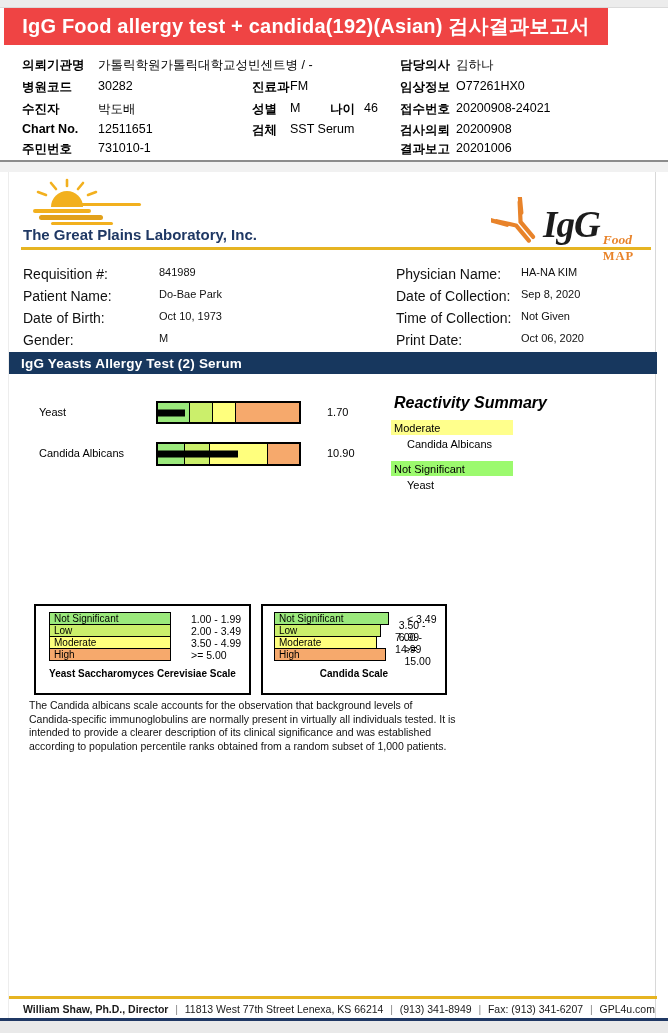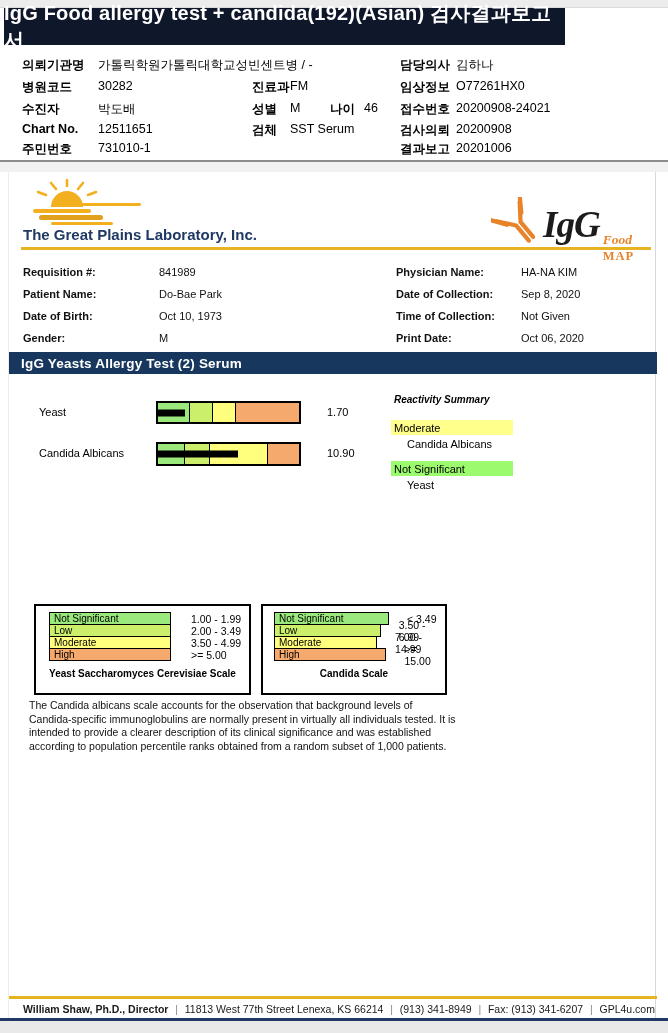--- a/index.html
+++ b/index.html
@@ -2,21 +2,21 @@
 <html><head>
 <meta charset="utf-8">
 <style>
   * { margin:0; padding:0; box-sizing:border-box; }
   body { background:#fff; font-family:"Liberation Sans", sans-serif; }
   .screen { position:relative; width:668px; height:1033px; background:#fff; overflow:hidden; }
   .abs { position:absolute; white-space:nowrap; }
 
   
   .top-strip { position:absolute; left:0; top:0; width:668px; height:8px; background:#ECECEC; border-bottom:1px solid #DADADA; }
-  .title-bar { position:absolute; left:4px; top:8px; width:561px; height:37px; background:#0f172a; display:flex; align-items:center; justify-content:center; }
+  .title-bar { position:absolute; left:4px; top:8px; width:604px; height:37px; background:#ef4444; display:flex; align-items:center; justify-content:center; }
   .title-bar span { color:#fff; font-weight:bold; font-size:20px; letter-spacing:0.2px; }
 
   
   .k-section { position:absolute; left:0; top:45px; width:668px; height:115px; background:#fff; }
   .k-label { font-weight:bold; font-size:12.5px; color:#000; }
   .k-value { font-size:12.5px; color:#000; }
 
   .sep-line { position:absolute; left:0; top:160px; width:668px; height:2px; background:#8C8C8C; }
   .sep-strip { position:absolute; left:0; top:162px; width:668px; height:10px; background:#F1F1F1; }
 
@@ -24,33 +24,33 @@
   .page { position:absolute; left:8px; top:172px; width:648px; height:846px; background:#fff; border-left:1px solid #EDEDED; border-right:1px solid #D8D8D8; }
   .lab-name { font-weight:bold; font-size:15px; color:#1F3864; }
   .gold-rule { background:#E6B422; height:3px; }
 
   .igg-logo { display:flex; align-items:center;font-family:Liberation Serif, serif; }
   .igg-text { font-size:37px; font-weight:bold; font-style:italic; color:#1C1C1C; margin-left:-4px; letter-spacing:-1px; }
   .igg-side { display:flex; flex-direction:column; margin-left:3px; padding-top:2px; }
   .igg-food { color:#E8832A; font-weight:bold; font-style:italic; font-size:13.5px;margin-top:46px; }
   .igg-map  { color:#E8832A; font-weight:bold; font-size:12.5px; letter-spacing:1px; margin-top:1px; }
 
-  .info-label { font-weight:bold; font-size:11px; color:#111; }
+  .info-label { font-weight:normal; font-size:14px; color:#111; }
   .info-value { font-size:11px; color:#111; }
 
   .section-bar { position:absolute; left:0; top:180px; width:648px; height:22px; background:#17375E; display:flex; align-items:center; }
   .section-bar span { color:#fff; font-weight:bold; font-size:13.5px; padding-left:12px; letter-spacing:0.2px; }
 
   .res-label { font-size:11px; color:#000; }
   .res-value { font-size:11px; color:#000; }
   .bar { position:absolute; display:flex; border:2px solid #000; background:#fff; }
   .bar-seg { height:100%; }
   .bar-indicator { position:absolute; left:0; top:50%; transform:translateY(-50%); height:7px; background:#000; }
 
-  .react-title { font-weight:bold; font-style:italic; font-size:10px; color:#000; }
+  .react-title { font-weight:bold; font-style:italic; font-size:16px; color:#000; }
   .react-block { position:absolute; width:122px; height:15px; font-size:11px; display:flex; align-items:center; padding-left:3px; }
   .react-item { font-size:11px; }
 
   .scale-box { position:absolute; width:217px; height:91px; border:2px solid #000; background:#fff; padding:6px 0 0 13px; }
   .scale-box.narrow { width:186px; padding-left:11px; }
   .scale-row { display:flex; align-items:center; height:13px; margin-top:-1px; }
   .scale-row:first-child { margin-top:0; }
   .scale-cell { width:122px; height:13px; border:1px solid #000; font-size:10px; display:flex; align-items:center; padding-left:4px; }
   .narrow .scale-cell { width:115px; }
   .scale-range { margin-left:20px; font-size:10.5px; }

